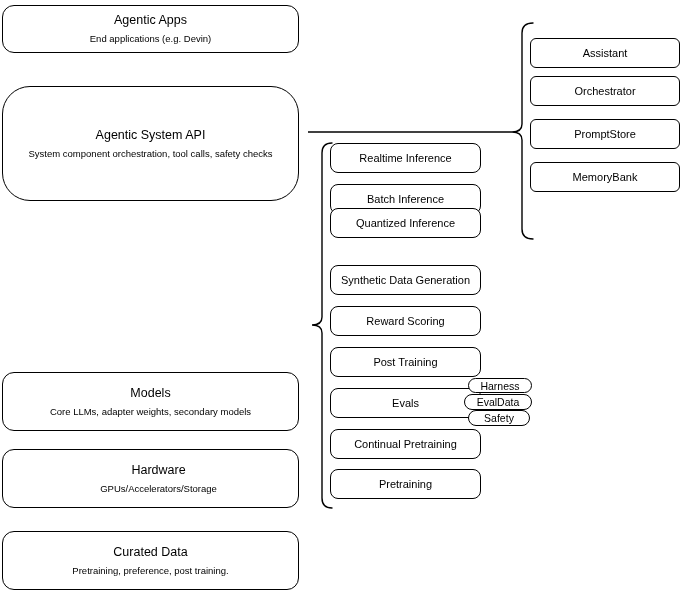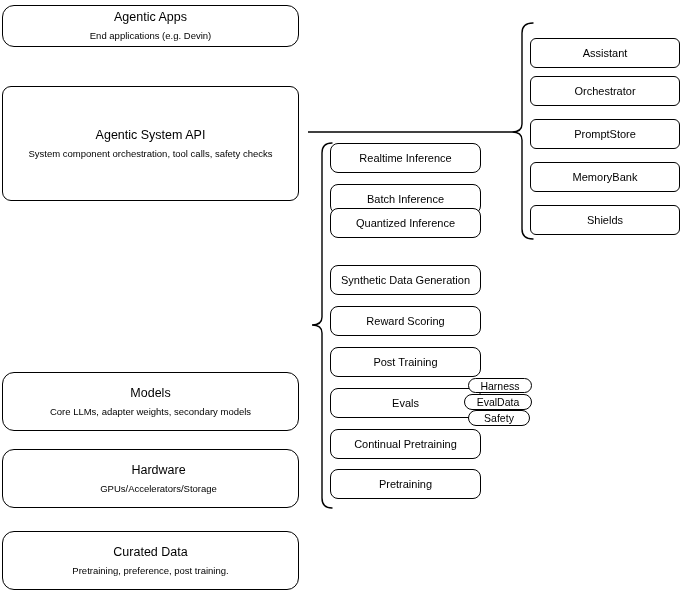--- a/index.html
+++ b/index.html
@@ -33,22 +33,22 @@
     white-space: nowrap;
   }
   .node .subtitle {
     font-size: 9.5px;
     line-height: 1.2;
     margin-top: 4px;
     white-space: nowrap;
   }
   
   .left-node { left: 2px; width: 297px; border-radius: 12px; }
-  .left-node.big { border-radius: 9px; }
-  .ln-0 { top: 5px;   height: 42px; align-items: center;  }
+  .left-node.big { border-radius: 28px; }
+  .ln-0 { top: 5px;   height: 48px; align-items: center;  }
   .ln-1 { top: 86px;  height: 115px; }
   .ln-2 { top: 225px; height: 119px; }
   .ln-3 { top: 372px; height: 59px;  }
   .ln-4 { top: 449px; height: 59px; padding-left: 16px;  }
   .ln-5 { top: 531px; height: 59px;  }
   
   .mid-node {
     position: absolute;
     left: 330px;
     width: 151px;
@@ -161,15 +161,14 @@
   <div class="mid-node mn-8">Pretraining</div>
 
   <div class="pill pl-0">Harness</div>
   <div class="pill pl-1">EvalData</div>
   <div class="pill pl-2">Safety</div>
 
   <div class="right-node rn-0">Assistant</div>
   <div class="right-node rn-1">Orchestrator</div>
   <div class="right-node rn-2">PromptStore</div>
   <div class="right-node rn-3">MemoryBank</div>
-  <div class="right-node rn-4">Shields</div>
 
 </div>
 
 </body></html>

